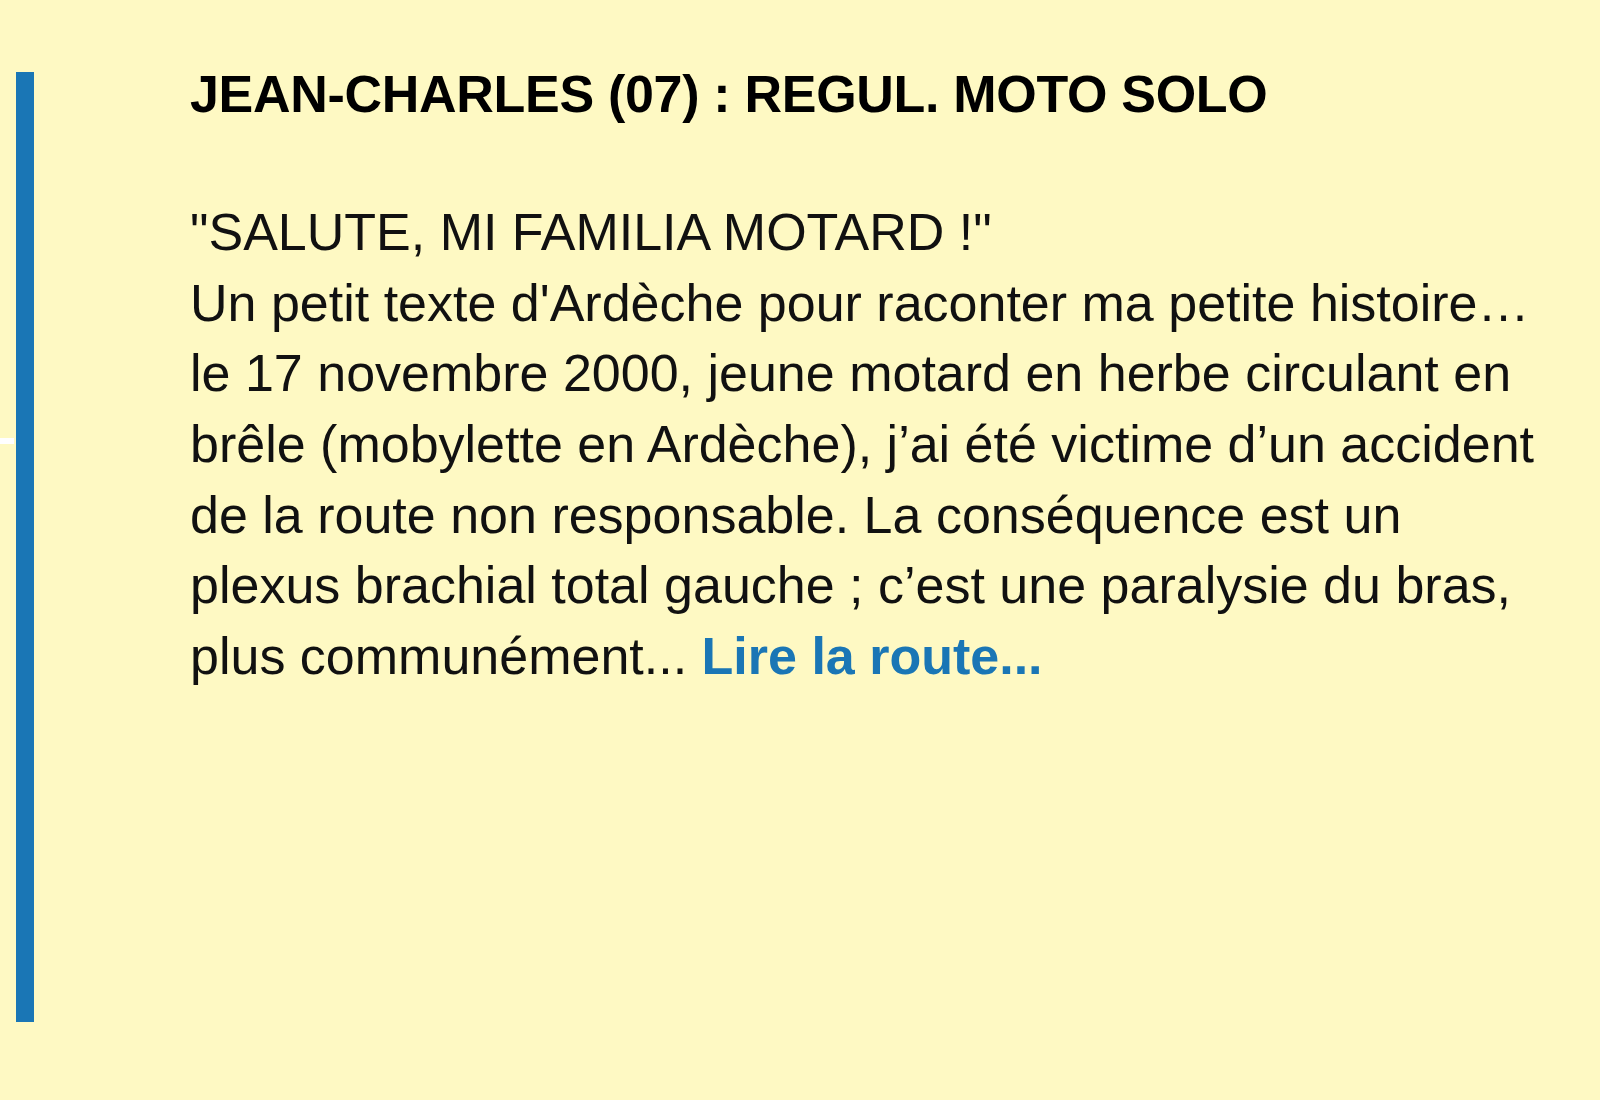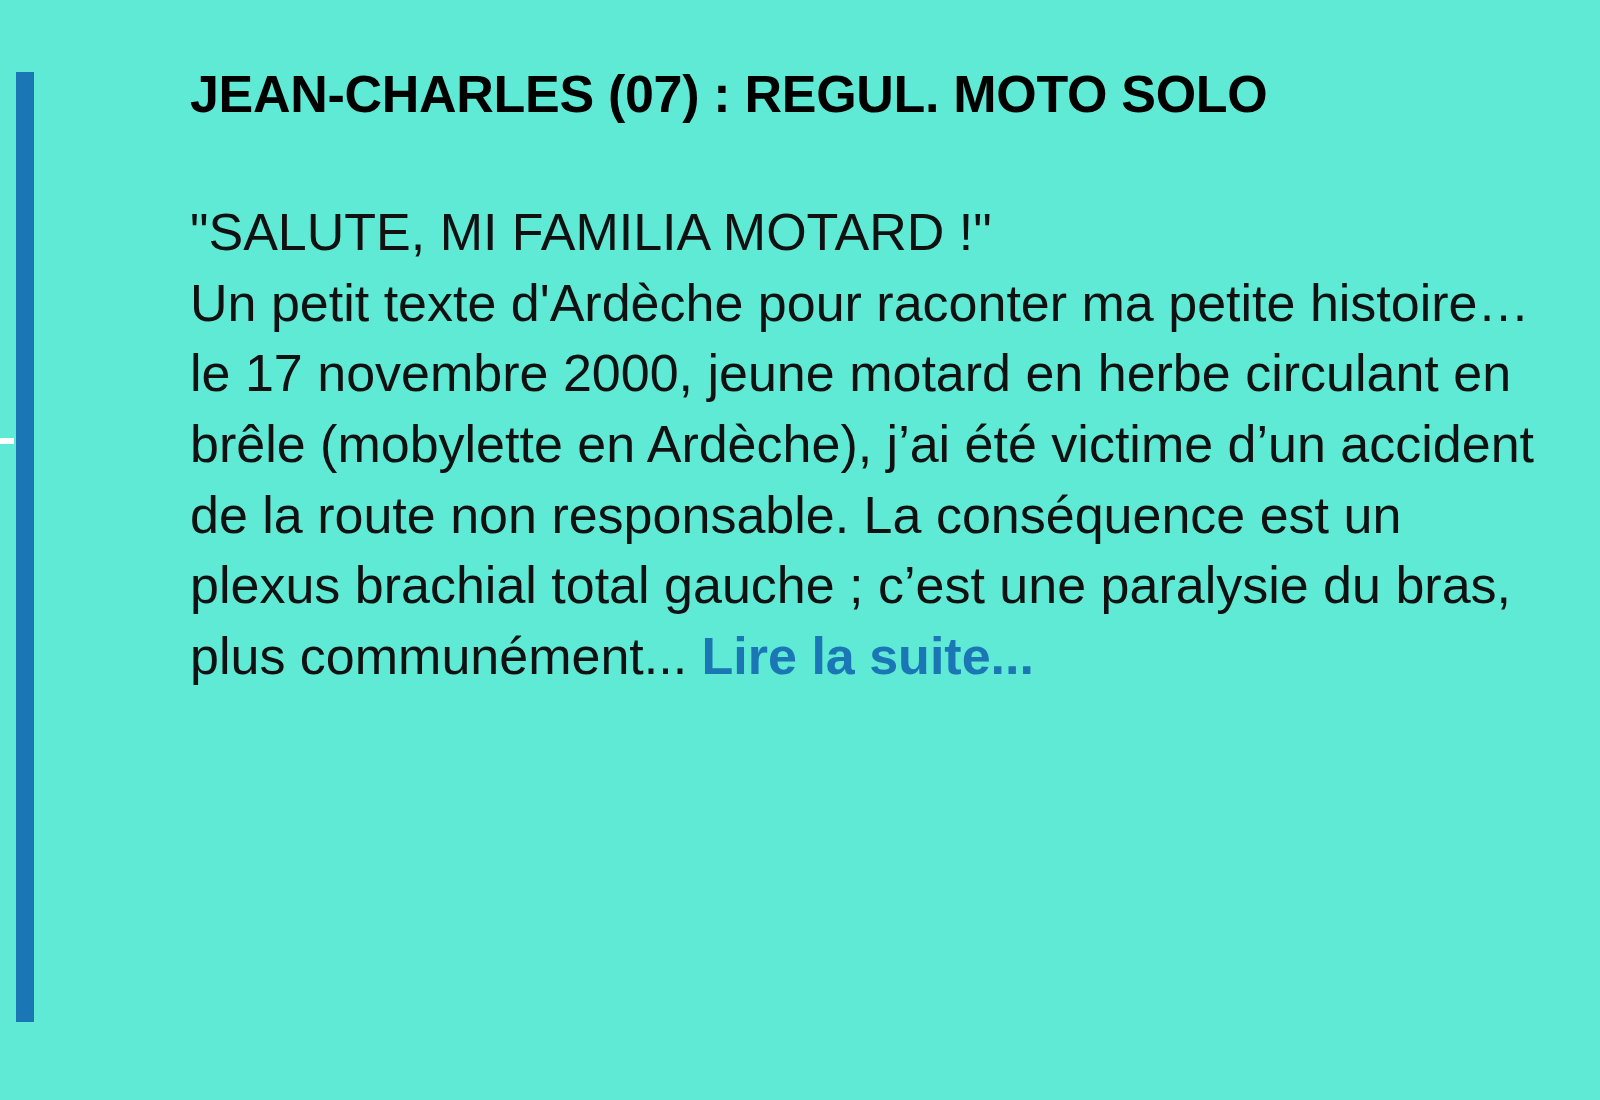--- a/index.html
+++ b/index.html
@@ -12,21 +12,21 @@
     height: 1100px;
     font-family: "Liberation Sans", sans-serif;
     color: #000000;
     overflow: hidden;
   }
 
   .page {
     position: relative;
     width: 1600px;
     height: 1100px;
-    background: #5eead4;
+    background: #fef9c3;
   }
 
   
   .accent-bar {
     position: absolute;
     left: 16px;
     top: 72px;
     width: 18px;
     height: 950px;
     background: #1a76b5;
@@ -87,17 +87,17 @@
   <div class="accent-bar"></div>
   <div class="edge-tick"></div>
 
   <div class="content">
 
     <h1 class="card-title">JEAN-CHARLES (07) : REGUL. MOTO SOLO</h1>
 
     <div class="card-body">
       <span class="quote-line">"SALUTE, MI FAMILIA MOTARD !"</span>
       <span>Un petit texte d'Ardèche pour raconter ma petite histoire… le 17 novembre 2000, jeune motard en herbe circulant en brêle (mobylette en Ardèche), j’ai été victime d’un accident de la route non responsable. La conséquence est un plexus brachial total gauche ; c’est une paralysie du bras, plus communément...</span>
-      <a class="read-more" href="#">Lire la suite...</a>
+      <a class="read-more" href="#">Lire la route...</a>
     </div>
 
   </div>
 </div>
 
 </body></html>

